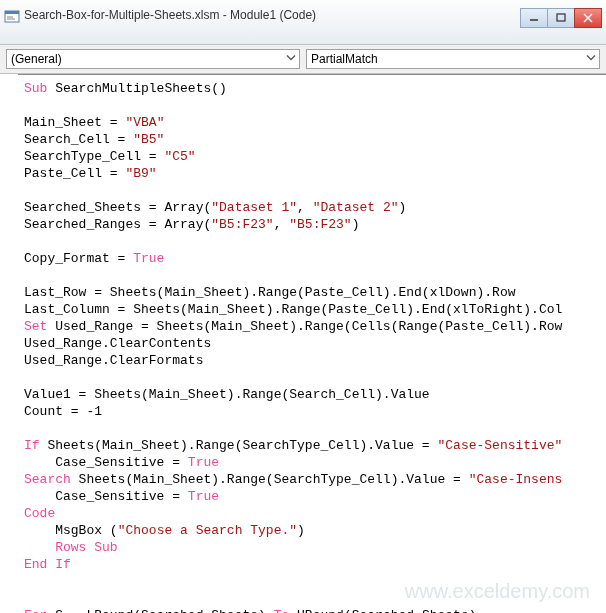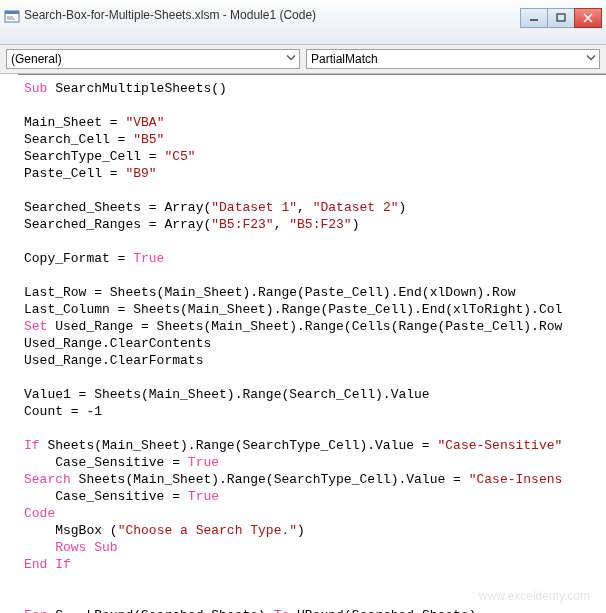--- a/index.html
+++ b/index.html
@@ -106,21 +106,21 @@
     .top-rule {
       height: 1px;
       background: #888;
       margin-left: 18px;
       margin-bottom: 1px;
     }
     .watermark {
       position: absolute;
       bottom: 10px;
       right: 16px;
-      font-size: 12px;
+      font-size: 20px;
       color: rgba(120, 130, 145, 0.22);
       font-family: "Segoe UI", sans-serif;
       pointer-events: none;
     }
   </style>
 </head>
 <body>
 
 <div class="window">
   <div class="titlebar">

